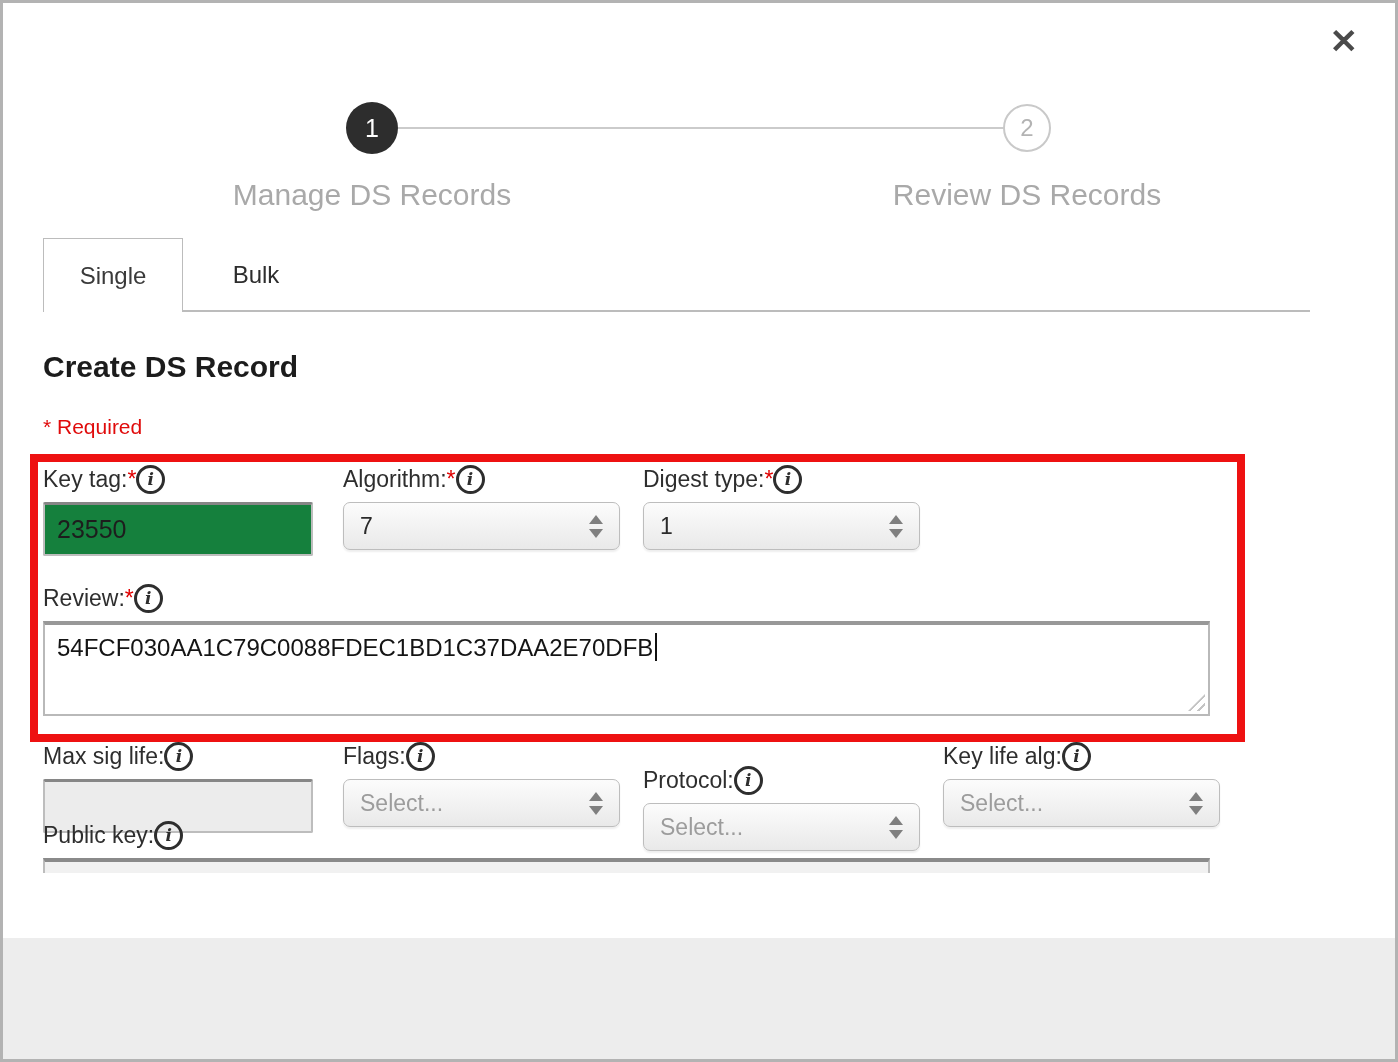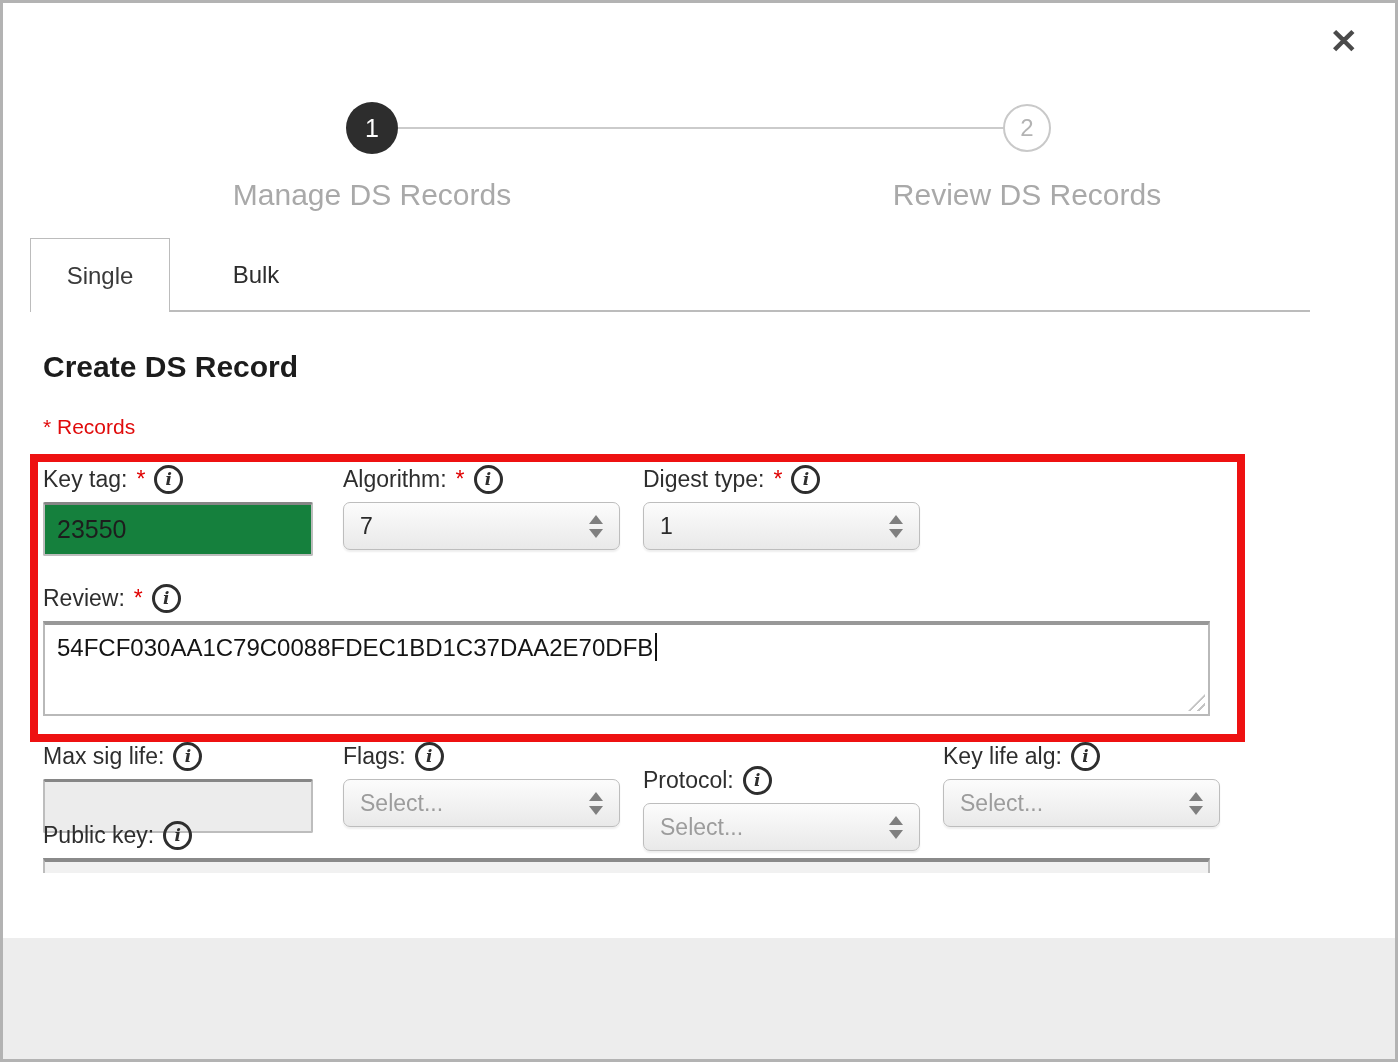--- a/index.html
+++ b/index.html
@@ -53,21 +53,21 @@
   .tabs-underline {
     position:absolute; left:43px; top:310px;
     width:1267px; height:2px; background:#bcbcbc;
   }
   .tab {
     position:absolute; top:238px; height:74px;
     display:flex; align-items:center; justify-content:center;
     font-size:24px; cursor:pointer;
   }
   .tab-active {
-    left:30px; width:140px; background:#fff;
+    left:43px; width:140px; background:#fff;
     border:1px solid #bcbcbc; border-bottom:none;
     color:#3a3a3a; z-index:2;
   }
   .tab-inactive { left:183px; width:146px; color:#2d2d2d; }
 
   .page-title {
     position:absolute; left:43px; top:350px;
     font-size:30px; font-weight:bold; color:#1c1c1c;
   }
   .required-note {
@@ -79,21 +79,21 @@
   .annotation-box {
     position:absolute; left:30px; top:454px;
     width:1215px; height:288px;
     border:8px solid #ee1111;
     z-index:40; pointer-events:none;
   }
 
   
   .field { position:absolute; }
   .field-label {
-    display:flex; align-items:center; gap:9px;
+    display:flex; align-items:center; 
     height:30px; margin-bottom:8px;
     font-size:23px; color:#2e2e2e;text-align:center;
   }
   .req-mark { color:#e00000; font-size:23px; }
   .info-icon {
     width:29px; height:29px; border:3px solid #2e2e2e; border-radius:50%;
     display:inline-flex; align-items:center; justify-content:center;
     font-family:"DejaVu Serif", serif; font-style:italic; font-weight:bold;
     font-size:17px; color:#2e2e2e; cursor:pointer; flex:0 0 auto;
   }
@@ -161,21 +161,21 @@
   <div class="step-circle-inactive">2</div>
   <div class="step-label step-label-1">Manage DS Records</div>
   <div class="step-label step-label-2">Review DS Records</div>
 </div>
 
 <div class="tabs-underline"></div>
 <div class="tab tab-active">Single</div>
 <div class="tab tab-inactive">Bulk</div>
 
 <div class="page-title">Create DS Record</div>
-<div class="required-note">* Records</div>
+<div class="required-note">* Required</div>
 
 <div class="annotation-box"></div>
 
 <div class="field" style="left:43px; top:464px;">
   <div class="field-label">
     <span>Key tag:</span>
     <span class="req-mark">*</span>
     <span class="info-icon">i</span>
   </div>
   <input class="text-input" type="text" value="23550" style="">

